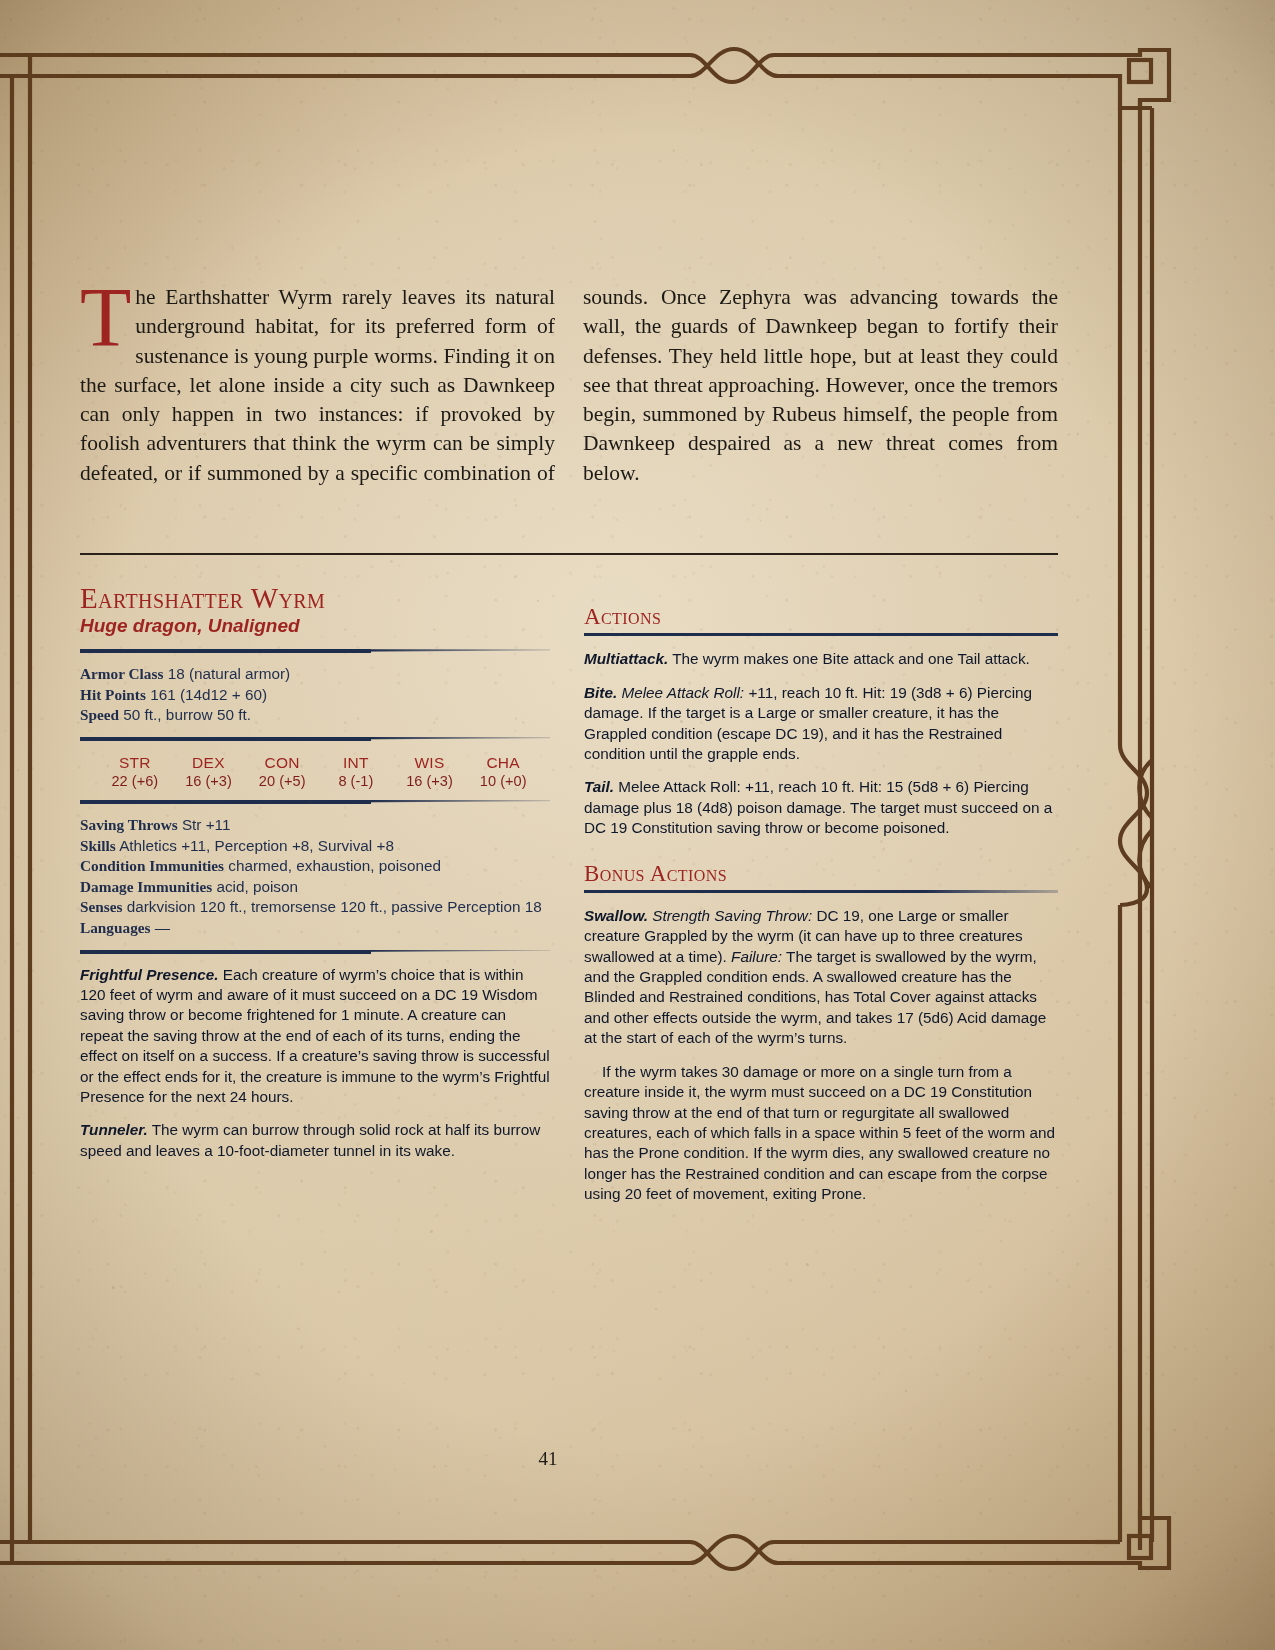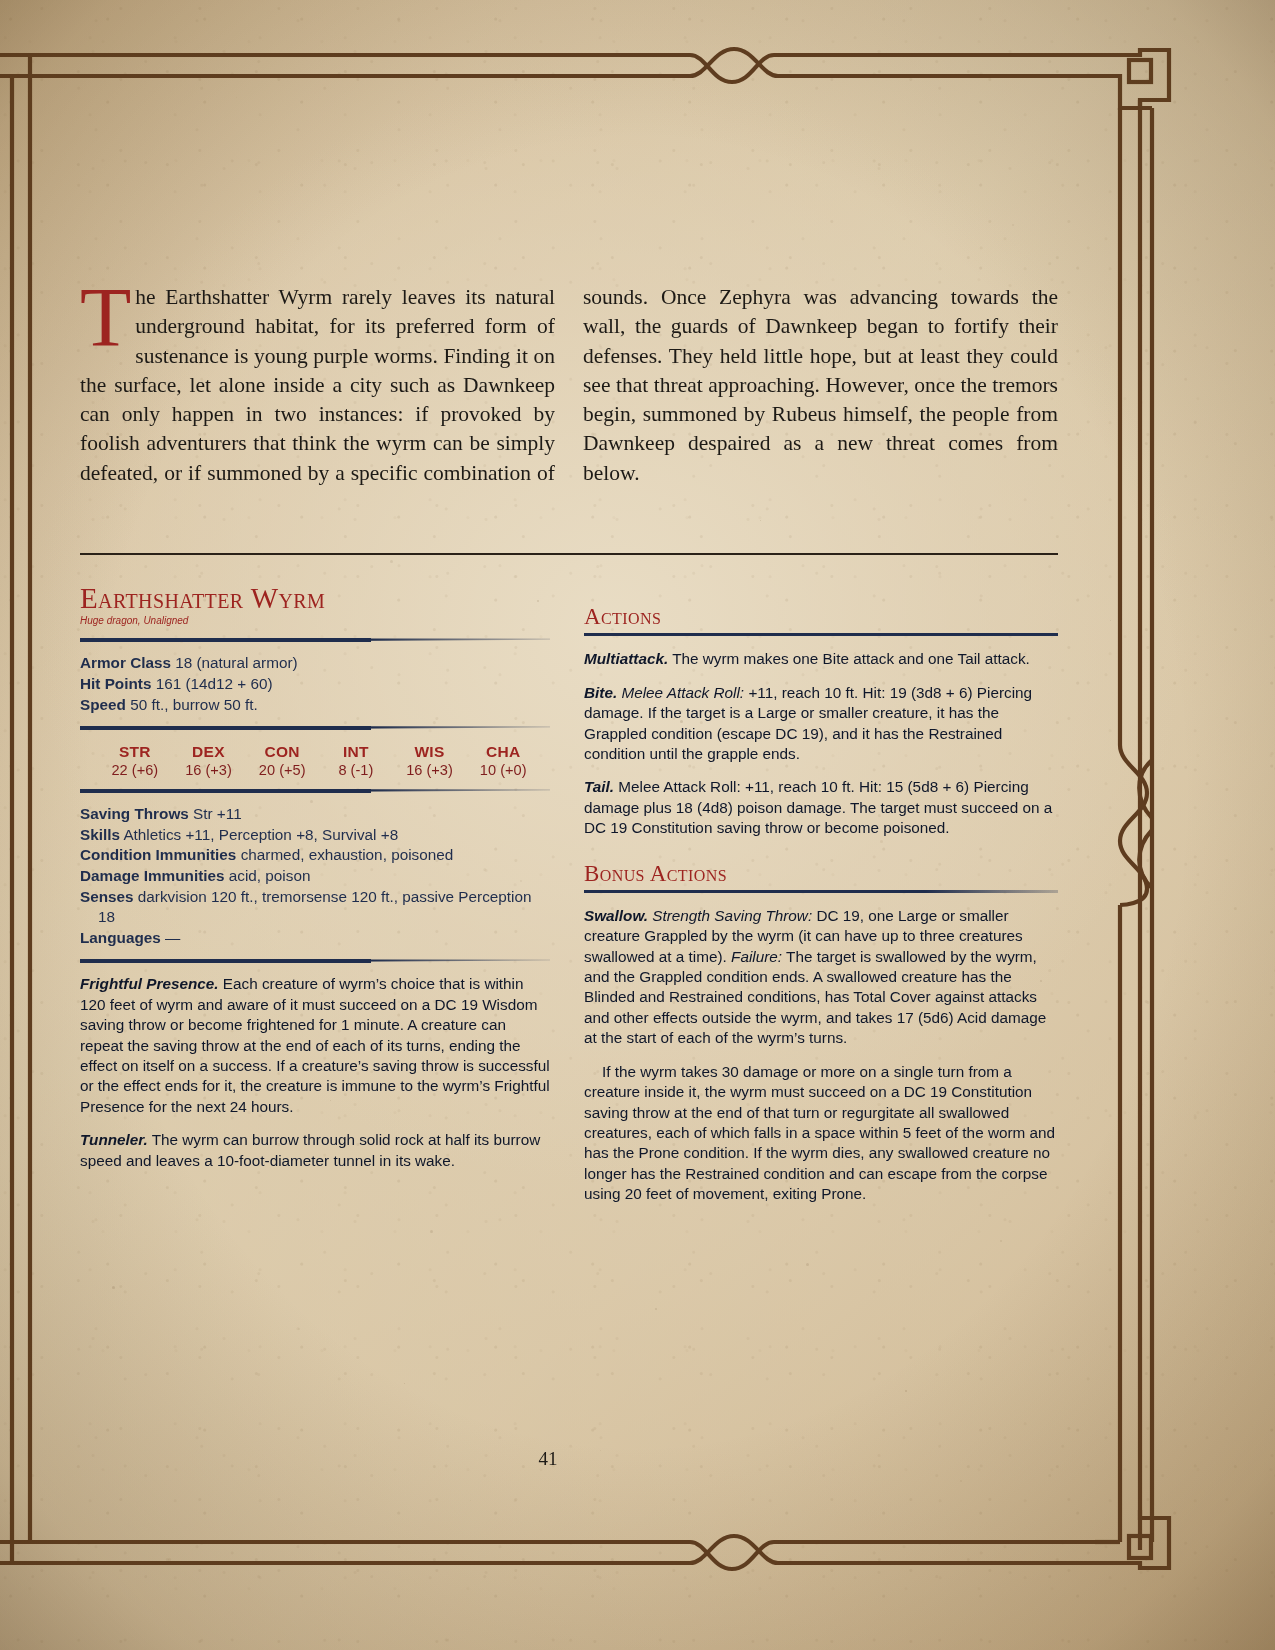--- a/index.html
+++ b/index.html
@@ -82,22 +82,22 @@
     letter-spacing:.4px;
     font-variant:small-caps;
     font-weight:400;
     margin:0;
     line-height:1.05;
   }
   .sb-sub{
     font-family:"Liberation Sans", sans-serif;
     color:#9d2420;
     font-style:italic;
-    font-weight:400;
-    font-size:10px;
+    font-weight:700;
+    font-size:19px;
     margin:2px 0 0 0;
     line-height:1.2;
   }
 
   .tapered{
     position:relative;height:5px;margin:11px 0 10px 0;
   }
   .tapered::before{
     content:"";position:absolute;left:0;top:0;height:4px;width:62%;
     background:#1f2d4d;
@@ -109,30 +109,30 @@
   }
 
   .sb-body{
     font-family:"Liberation Sans", sans-serif;
     color:#1f2d4d;
     font-size:15.3px;
     line-height:20.6px;
   }
   .sb-body b{font-weight:700;}
   .sb-line{margin:0;text-indent:0;padding-left:18px;}
-  .sb-line > b:first-child{margin-left:-18px;}
+  .sb-line > b:first-child{margin-left:-18px;font-family:Liberation Serif, serif;}
 
   .abil{
     display:flex;justify-content:space-between;
     text-align:center;
     padding:2px 10px 0 18px;
   }
   .abil .cell{flex:1;}
   .abil .name{
-    color:#9d2420;font-weight:700;font-size:15.5px;letter-spacing:.3px;
+    color:#9d2420;font-weight:400;font-size:15.5px;letter-spacing:.3px;
   }
   .abil .val{
     color:#7f1d1d;font-size:14.6px;margin-top:1px;
   }
 
   .trait{
     font-family:"Liberation Sans", sans-serif;
     color:#0f172a;font-size:15.3px;line-height:20.4px;
     margin:0 0 13px 0;
   }

